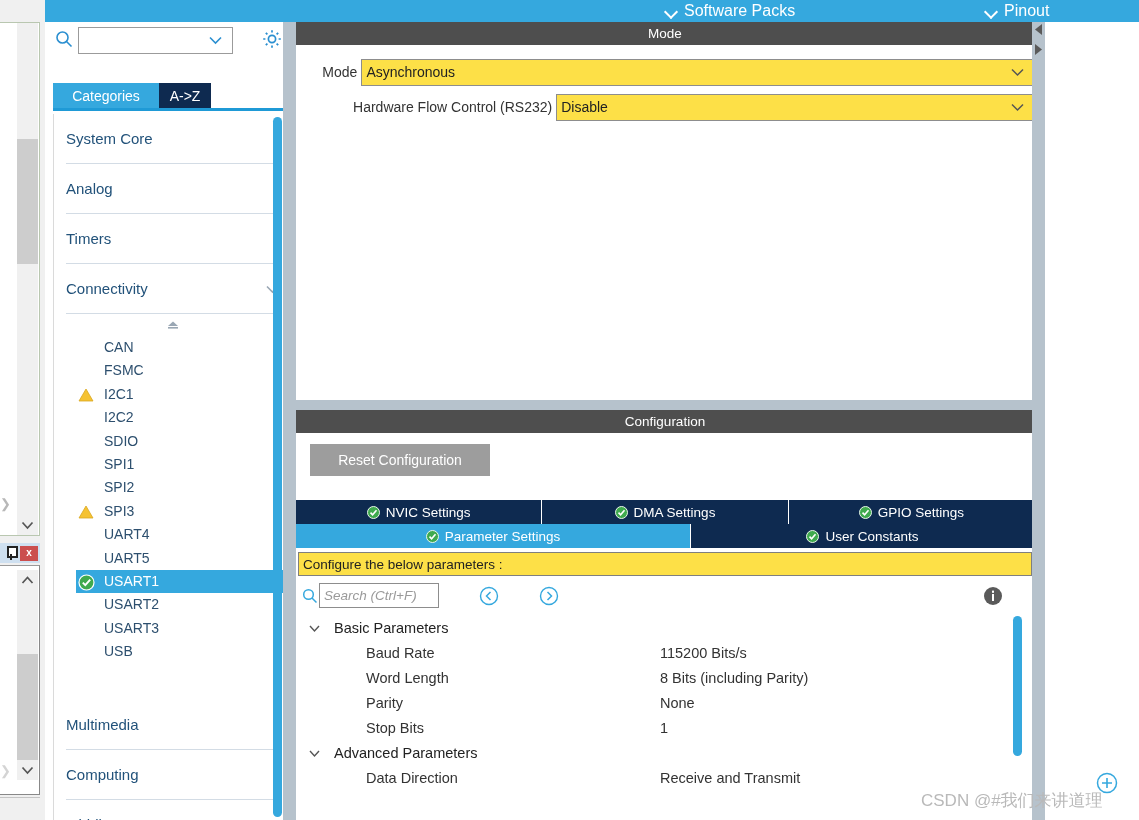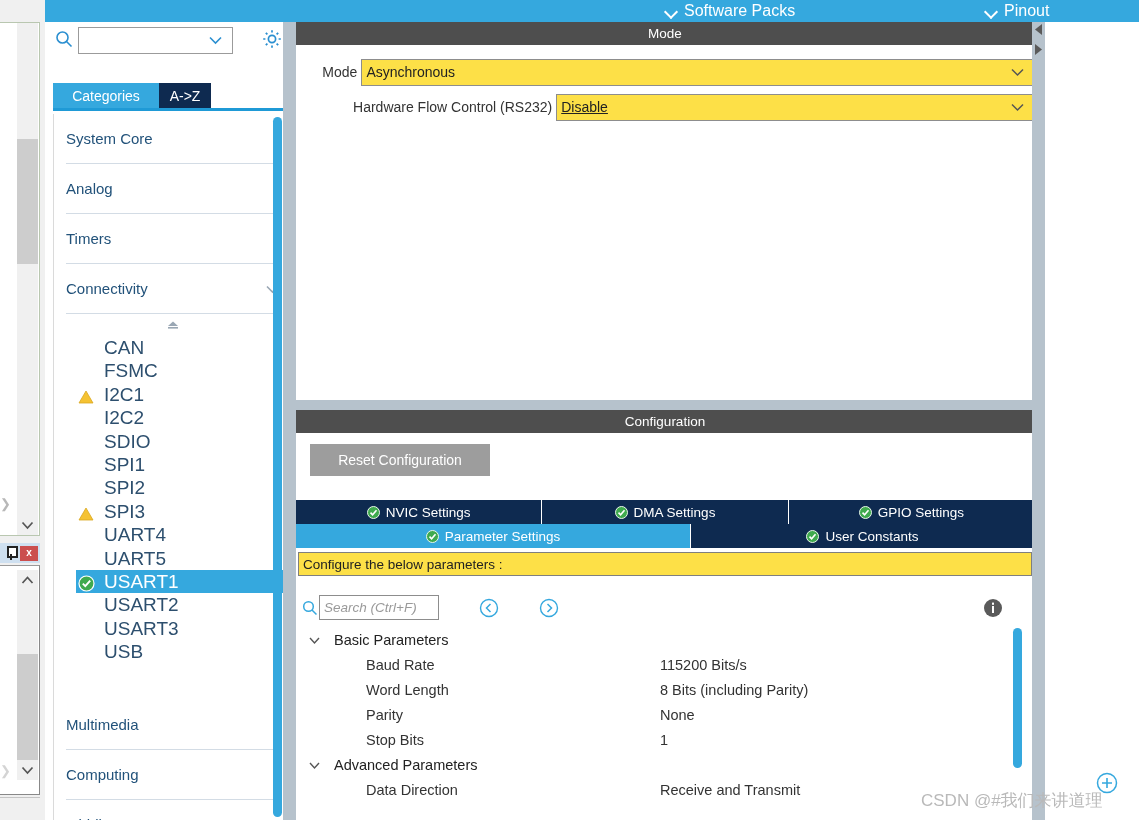--- a/index.html
+++ b/index.html
@@ -119,21 +119,21 @@
   .cat-row {
     position: relative; height: 50px; margin: 0 12px;
     display: flex; align-items: center; justify-content: space-between;
     border-bottom: 1px solid #d3dce5; color: #22527a; font-size: 15px;
   }
   .cat-row .arrow { color: #9aa7b4; font-size: 15px; font-weight: 300; }
   .collapse-knob { height: 20px; display: flex; align-items: center; justify-content: center; color: #9aa7b4; font-size: 10px; }
   .periph-list { padding: 2px 0 0 0; }
   .periph {
     position: relative; height: 23.4px; line-height: 23.4px; padding-left: 50px;
-    color: #2d4f6e; font-size: 19px; white-space: nowrap;
+    color: #2d4f6e; font-size: 14px; white-space: nowrap;
   }
   .periph.selected { background: #35a8de; color: #ffffff; margin-left: 22px; padding-left: 28px; }
   .periph .stat { position: absolute; left: 24px; top: 4px; width: 16px; height: 16px; }
   .periph.selected .stat { left: 2px; }
   .sb-scroll { position: absolute; left: 273px; top: 95px; width: 9px; height: 712px; }
   .sb-thumb { position: absolute; left: 0; top: 0; width: 9px; height: 700px; background: #35a8de; border-radius: 5px; }
   .sb-rail { position: absolute; left: 283px; top: 22px; width: 13px; height: 798px; background: #b6c2cc; }
 
   
   .main { position: absolute; left: 296px; top: 22px; width: 738px; height: 798px; background: #ffffff; }
@@ -147,21 +147,21 @@
   .field { display: flex; align-items: center; height: 28px; margin-bottom: 7px; }
   .field .lbl { text-align: right; font-size: 14px; color: #333; padding-right: 4px; }
   .field.mode .lbl { width: 67px; }
   .field.hfc .lbl { width: 262px; }
   .sel {
     height: 27px; border: 1px solid #8d8d8d; background: #fde047;
     display: flex; align-items: center; padding: 0 8px 0 4px; font-size: 14px; color: #222;
     justify-content: space-between;
   }
   .field.mode .sel { width: 690px; }
-  .field.hfc .sel { width: 481px; text-decoration: underline; }
+  .field.hfc .sel { width: 481px; }
   .sel .c { color: #555; }
 
   .gapline { height: 10px; background: #b6c2cc; }
 
   .confbody { background: #ffffff; position: relative; }
   .reset-btn {
     margin: 11px 0 0 14px; width: 180px; height: 32px; background: #9d9d9d; color: #ffffff;
     display: flex; align-items: center; justify-content: center; font-size: 14px;
   }
 
@@ -172,21 +172,21 @@
     background: #0e2a50; color: #ffffff; font-size: 13.5px; border-right: 1px solid #ffffff;
   }
   .ctab:last-child { border-right: none; }
   .ctab.active { background: #35a8de; }
   .ok-dot { width: 13px; height: 13px; flex: 0 0 13px; }
 
   .confnote {
     margin: 4px 2px 0 2px; height: 24px; line-height: 23px; padding-left: 4px;
     border: 1px solid #7f7f7f; font-size: 13.5px; color: #222; background: #fde047;
   }
-  .srow { position: relative; height: 33px; margin-top: 16px; text-decoration: underline; }
+  .srow { position: relative; height: 33px; margin-top: 4px; text-decoration: underline; }
   .srch-icon { position: absolute; left: 6px; top: 8px; width: 16px; height: 16px; }
   .srch-box {
     position: absolute; left: 23px; top: 3px; width: 120px; height: 25px;
     border: 1px solid #8d8d8d; background: #fff;
     font-style: italic; color: #9a9a9a; font-size: 13.5px; line-height: 23px; padding-left: 4px;
   }
   .navbtn { position: absolute; top: 6px; width: 20px; height: 20px; }
   .navbtn.prev { left: 183px; }
   .navbtn.next { left: 243px; }
   .info-icon { position: absolute; right: 31px; top: 6px; width: 20px; height: 20px; }

